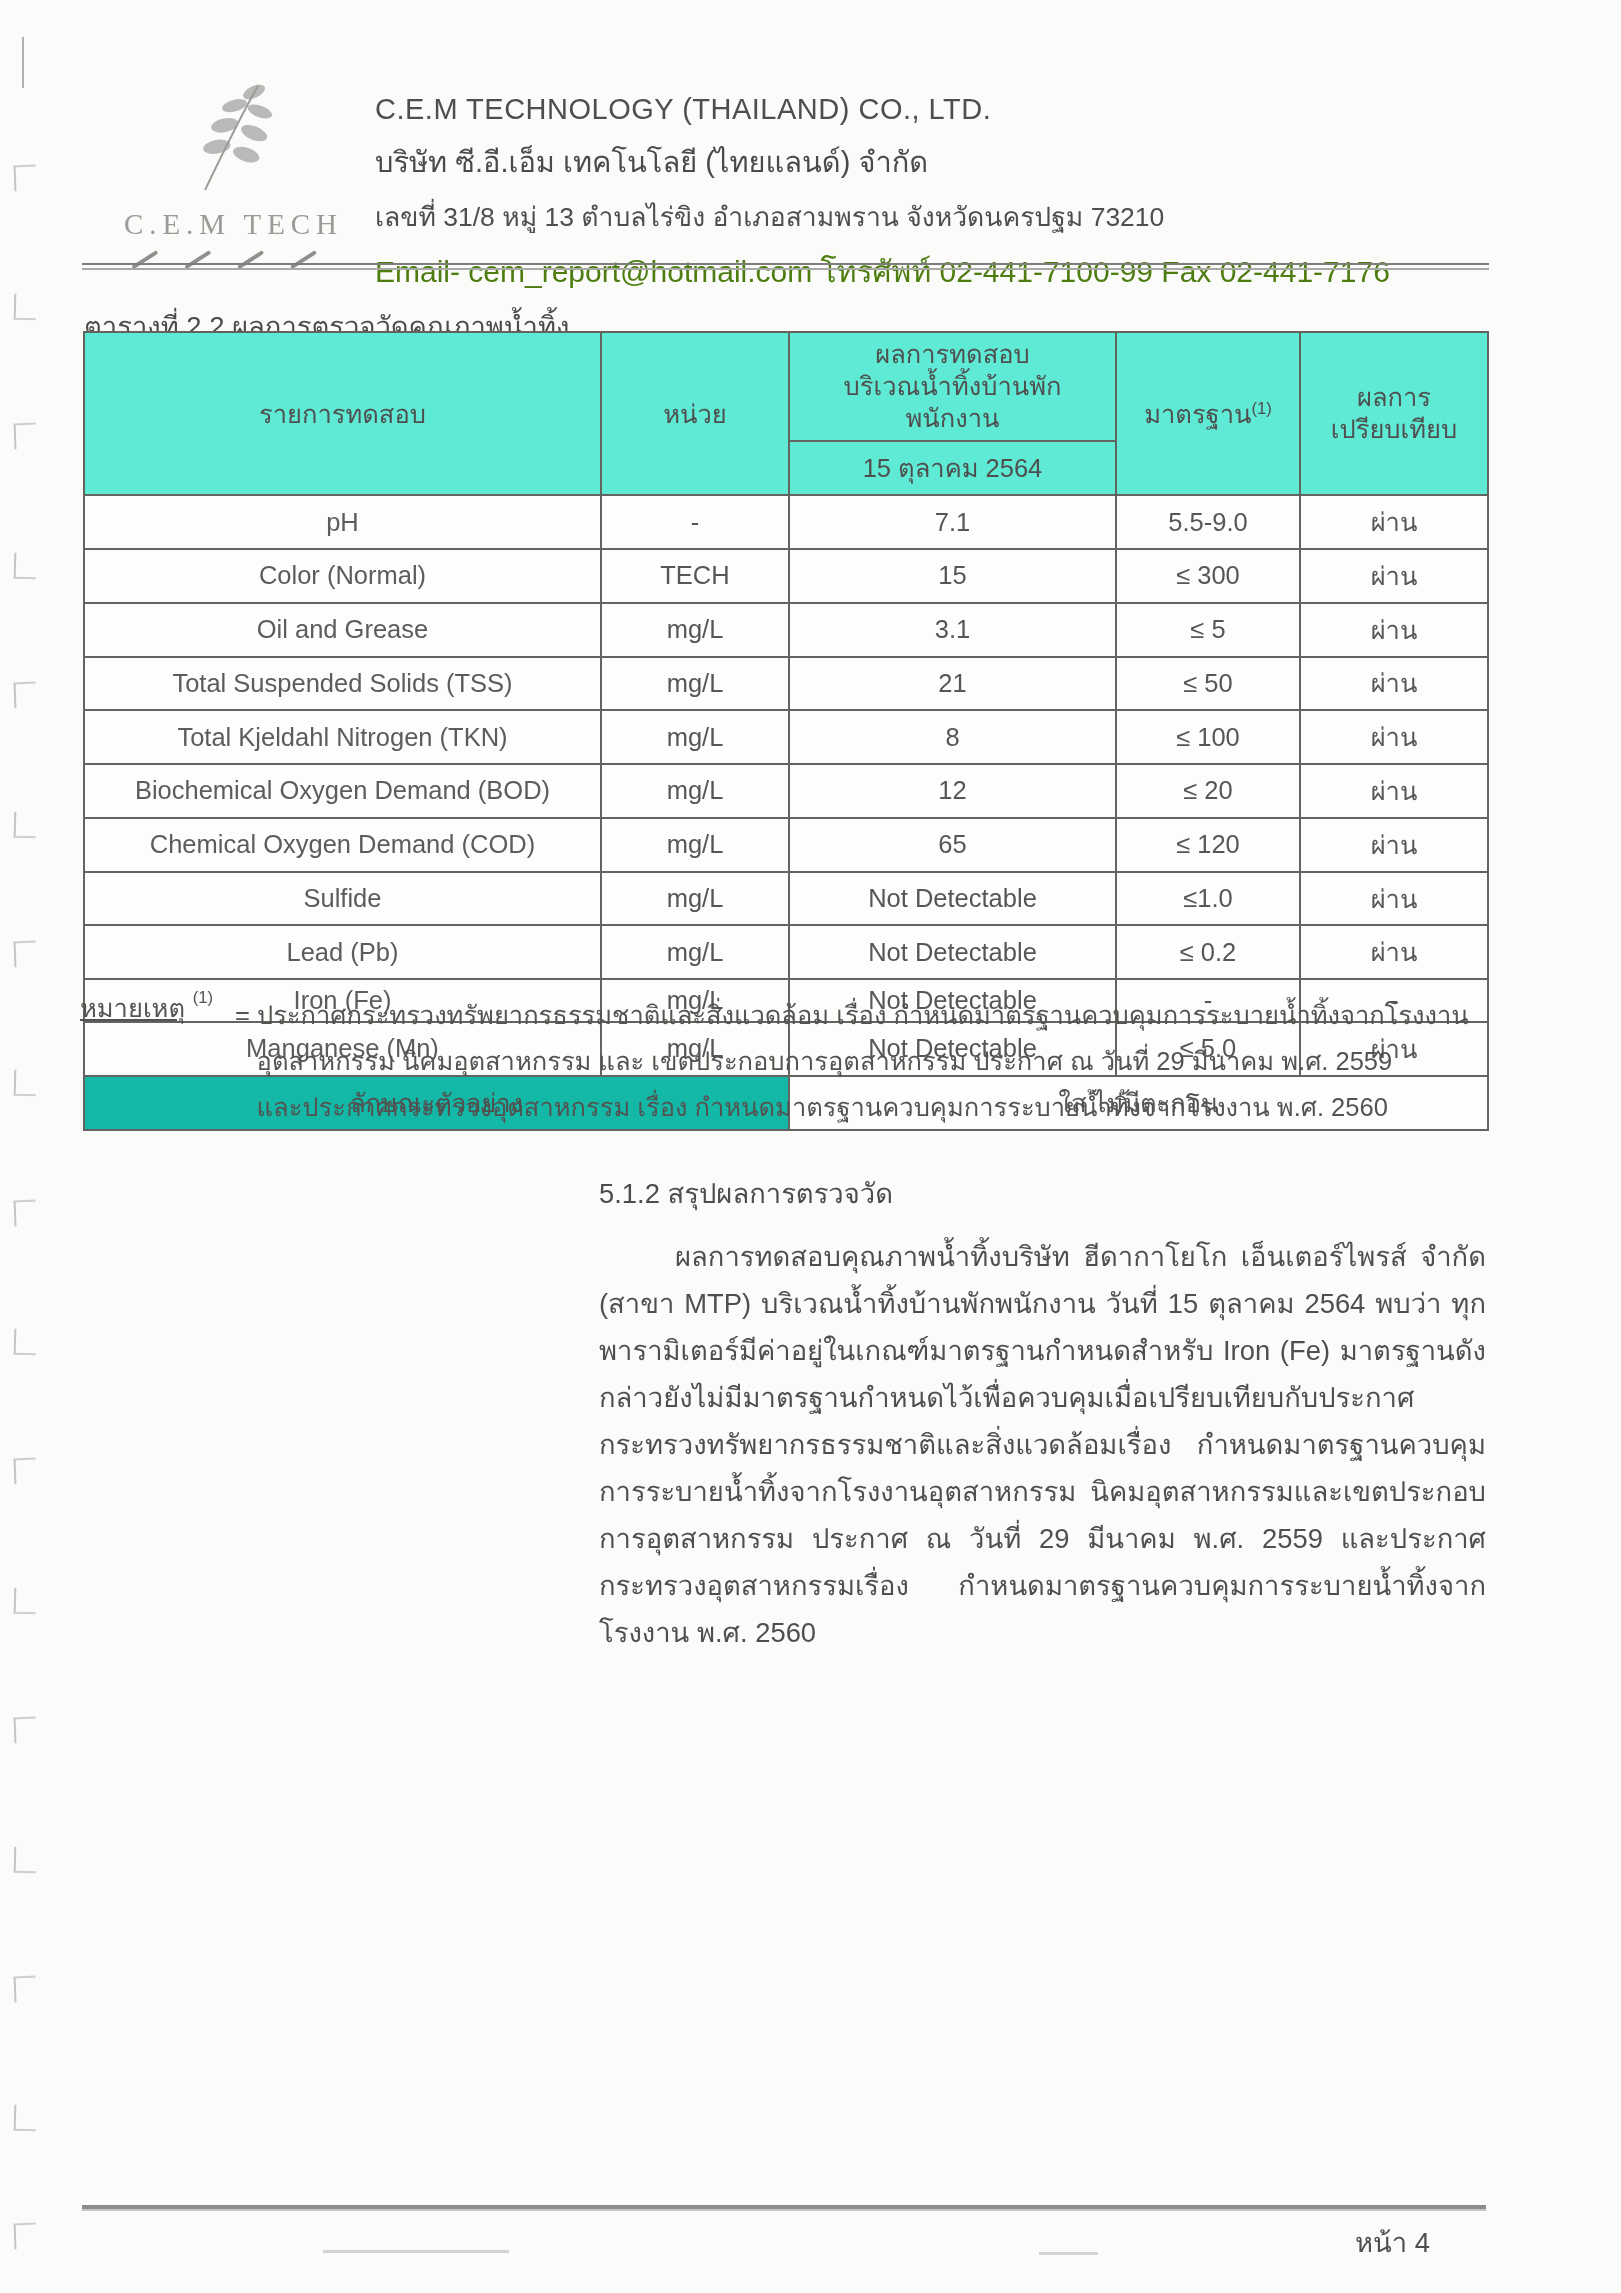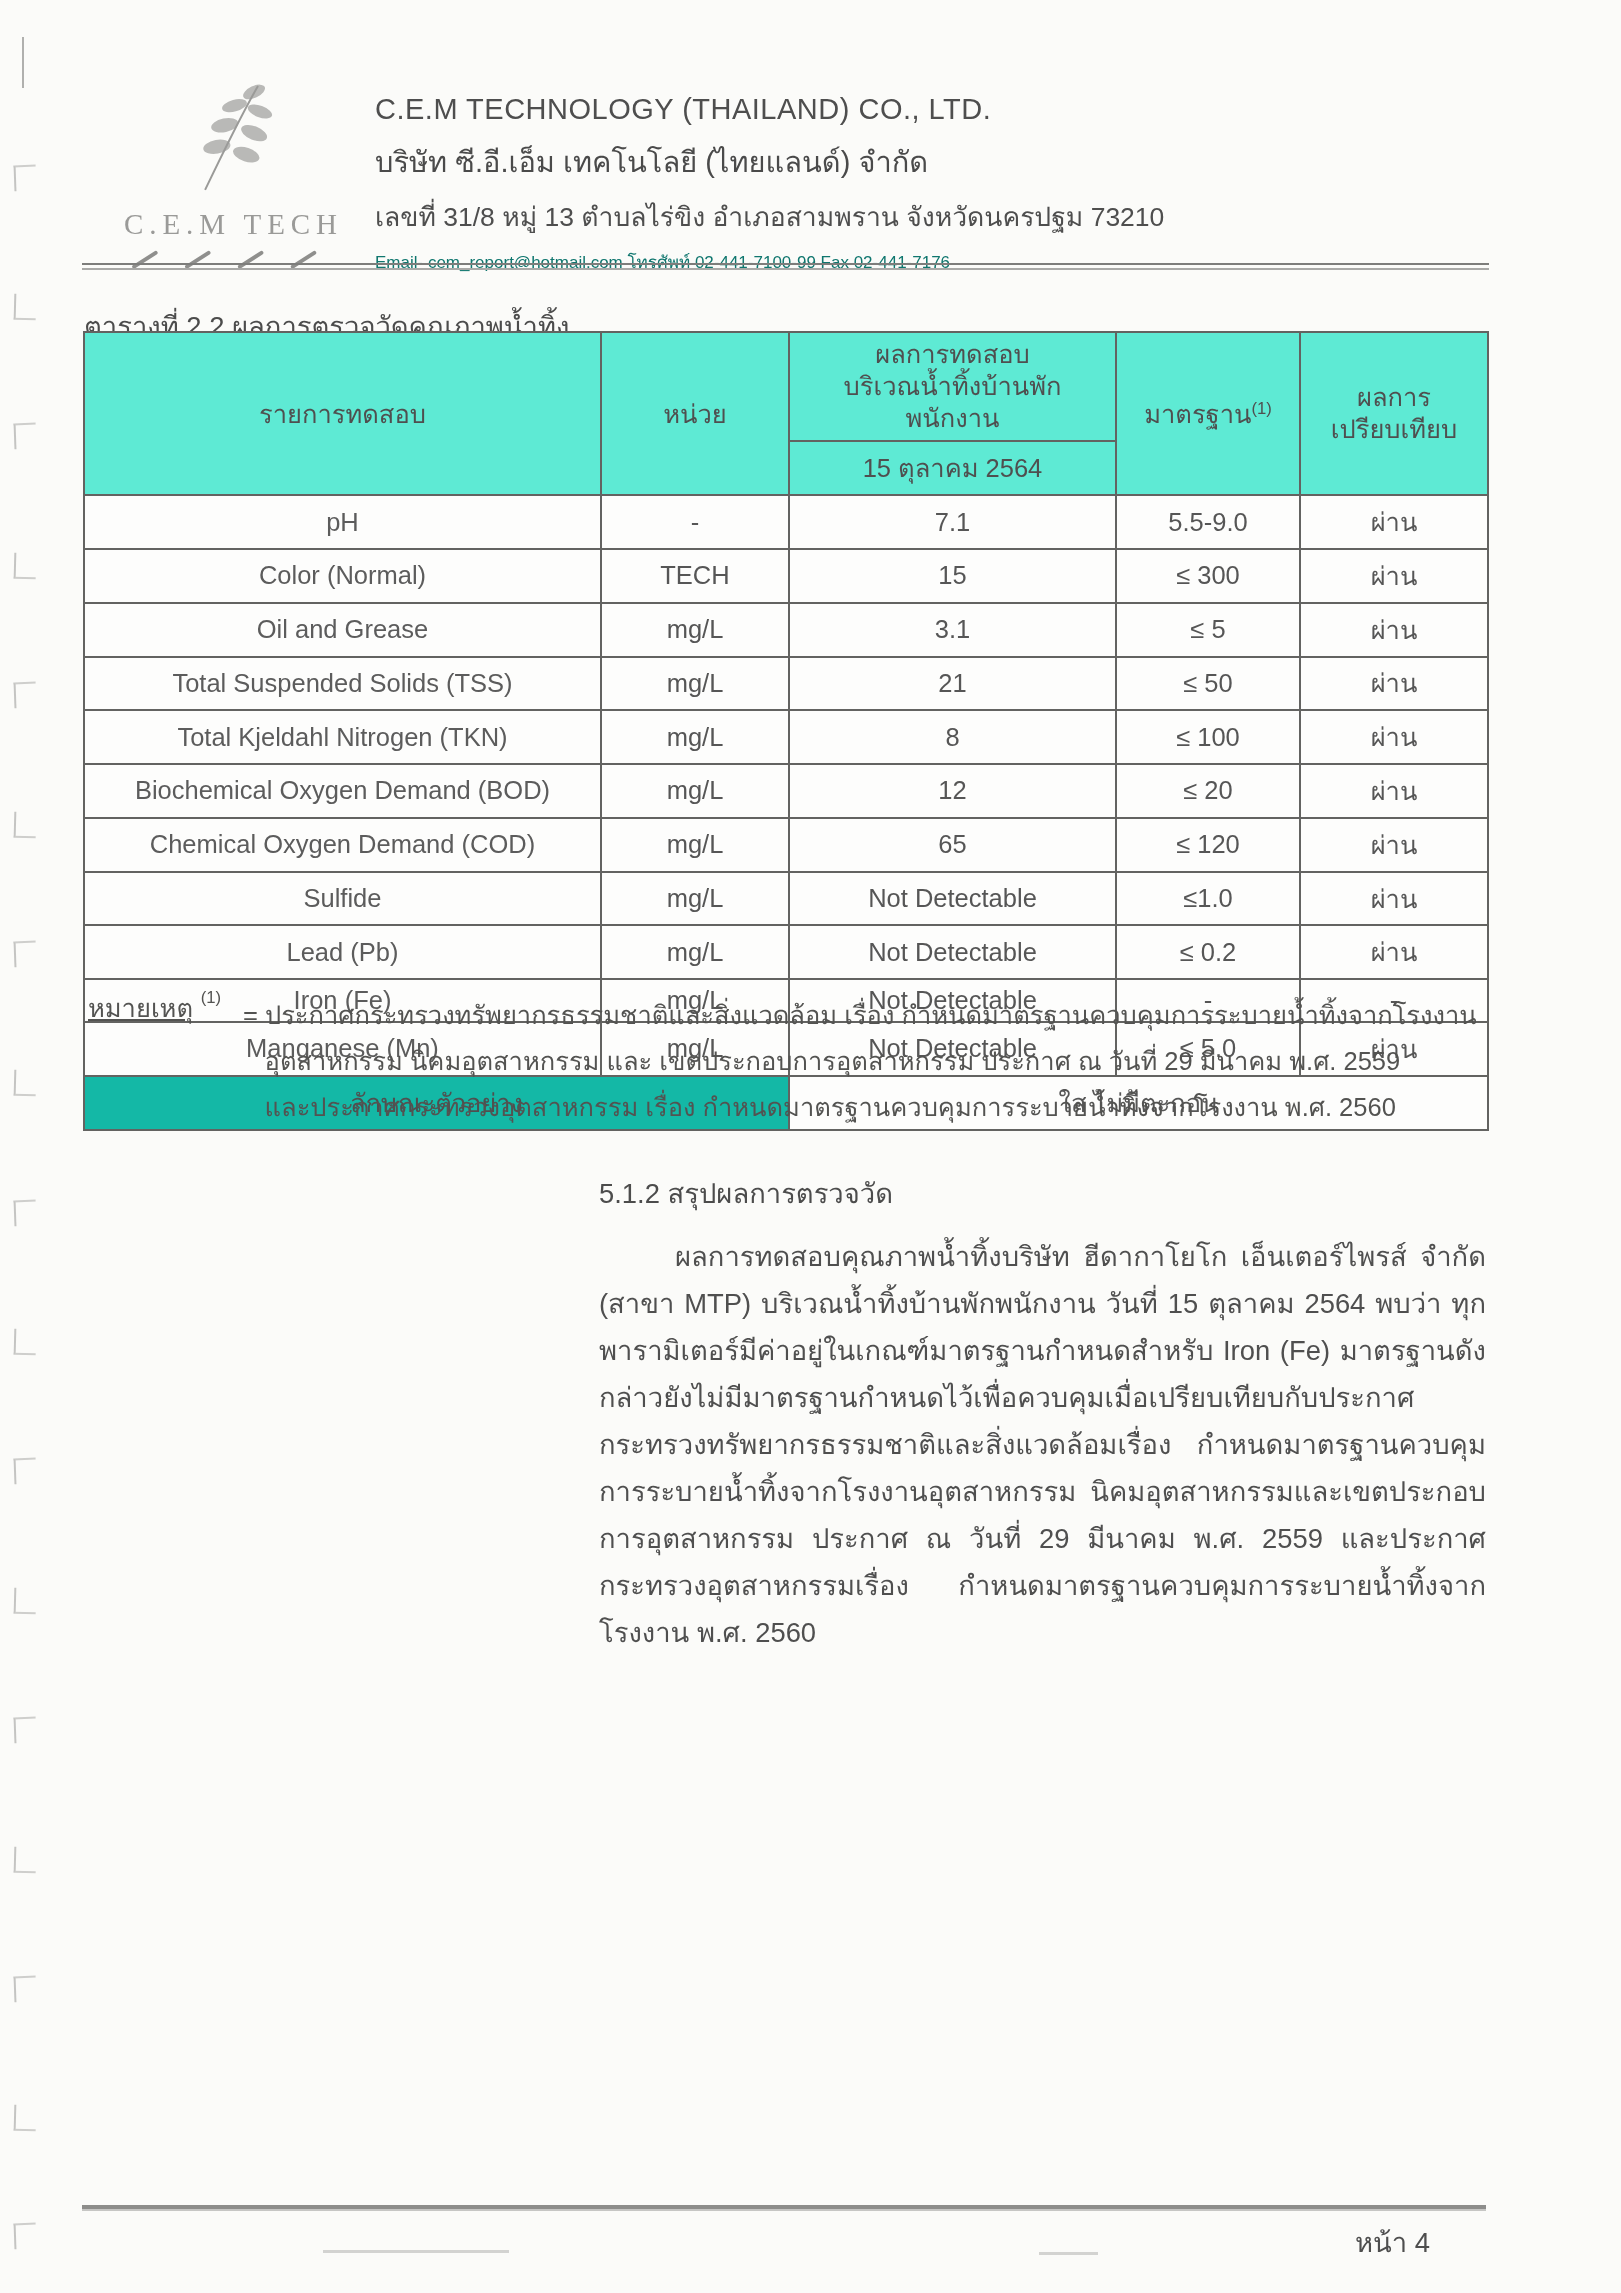--- a/index.html
+++ b/index.html
@@ -36,21 +36,21 @@
     color: #9a9a98;
     margin-top: 15px;
     white-space: nowrap;
   }
   .logo-strokes { margin-top: 5.9px; }
 
   .head-text { position: absolute; left: 375px; top: 93px; width: 1117px; }
   .head-en   { font-size: 29px; color: #4e4e4e; letter-spacing: 0.5px; }
   .head-th   { font-size: 29px; color: #4a4a4a; margin-top: 12.7px; }
   .head-addr { font-size: 26.5px; color: #4e4e4e; margin-top: 11.8px; }
-  .head-mail { font-size: 17px; color: #0f766e; margin-top: 9.8px; }
+  .head-mail { font-size: 30px; color: #4d7c0f; margin-top: 9.8px; }
 
   .top-rule {
     position: absolute; left: 82px; top: 263px; width: 1407px; height: 6.9px;
     border-top: 2.9px solid #7d7d7b; border-bottom: 2px solid #a9a9a7;
   }
 
   
   .tbl-title { position: absolute; left: 84px; top: 305px; font-size: 27.4px; color: #4c4c4c; }
 
   table.results {
@@ -79,21 +79,21 @@
   .hdr-top { height: 82px; }
   .hdr-sub { height: 45px; }
   .grp-line { display: block; line-height: 1.25; }
   td.param { text-align: left; padding-left: 13.7px; height: 42px; color: #5c5c5c; }
   sup.fn { font-size: 16.7px; vertical-align: super; line-height: 0; }
   tr.sample-row td { height: 53px; }
   td.sample-label { background: #14b8a6; color: #4f4f4f; }
   td.sample-value { background: #fdfdfc; }
 
   
-  .note { position: absolute; left: 88px; top: 988px; width: 1411px; font-size: 25.5px; color: #535351; }
+  .note { position: absolute; left: 80px; top: 988px; width: 1411px; font-size: 25.5px; color: #535351; }
   .note-label { text-decoration: underline; display: inline-block; }
   .note-sup { font-size: 16.7px; vertical-align: 13.7px; margin-left: 7.8px; }
   .note-body { position: absolute; left: 155px; top: 3.9px; width: 1255px; line-height: 46px; }
   .note-l2, .note-l3 { padding-left: 21.6px; }
 
   
   .summary { position: absolute; left: 599px; top: 1172px; width: 887px; }
   .summary-heading { font-size: 27.4px; color: #4c4c4c; }
   .summary-para {
     margin-top: 17.6px;

